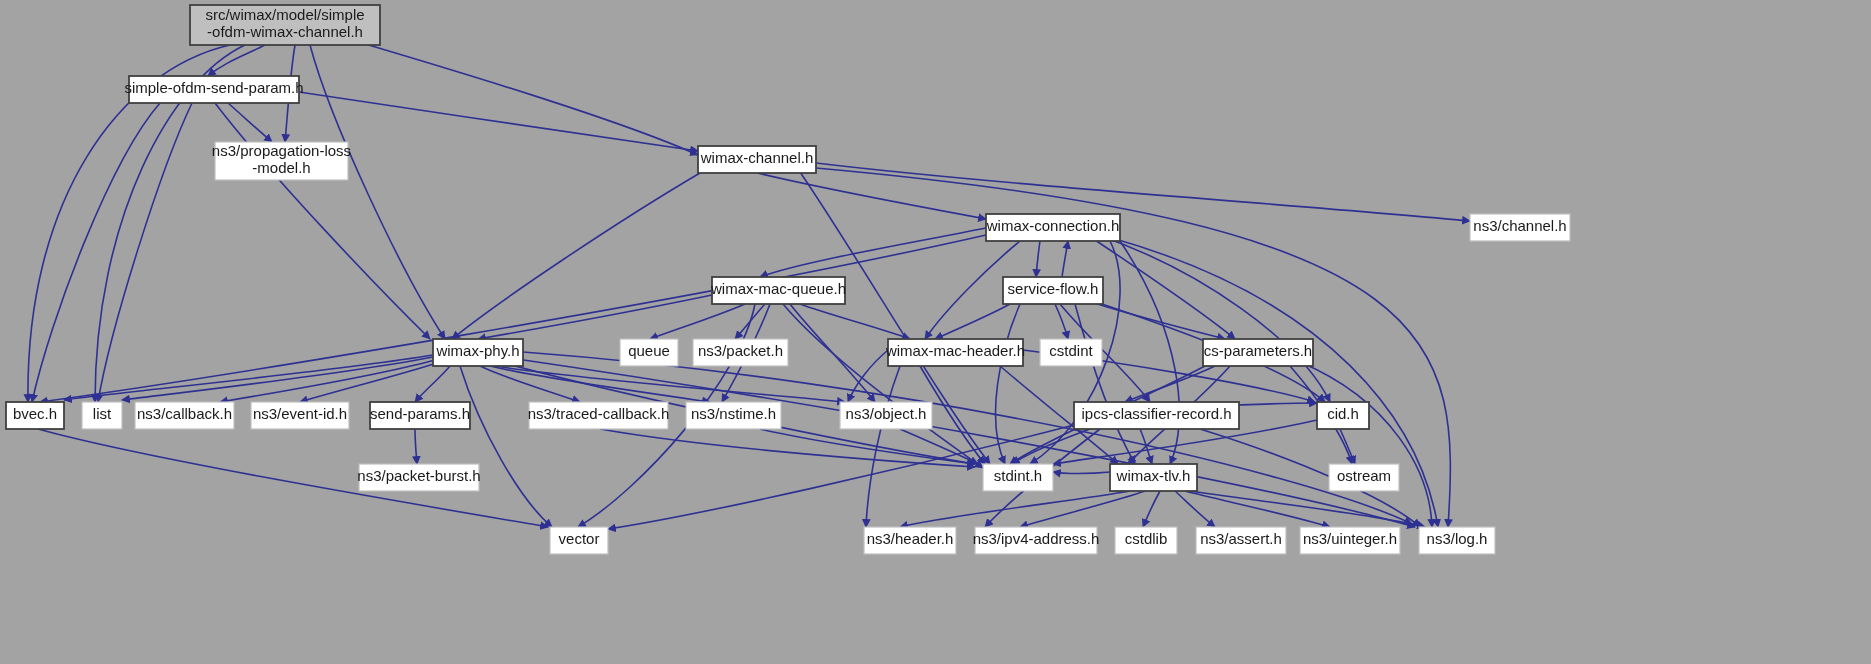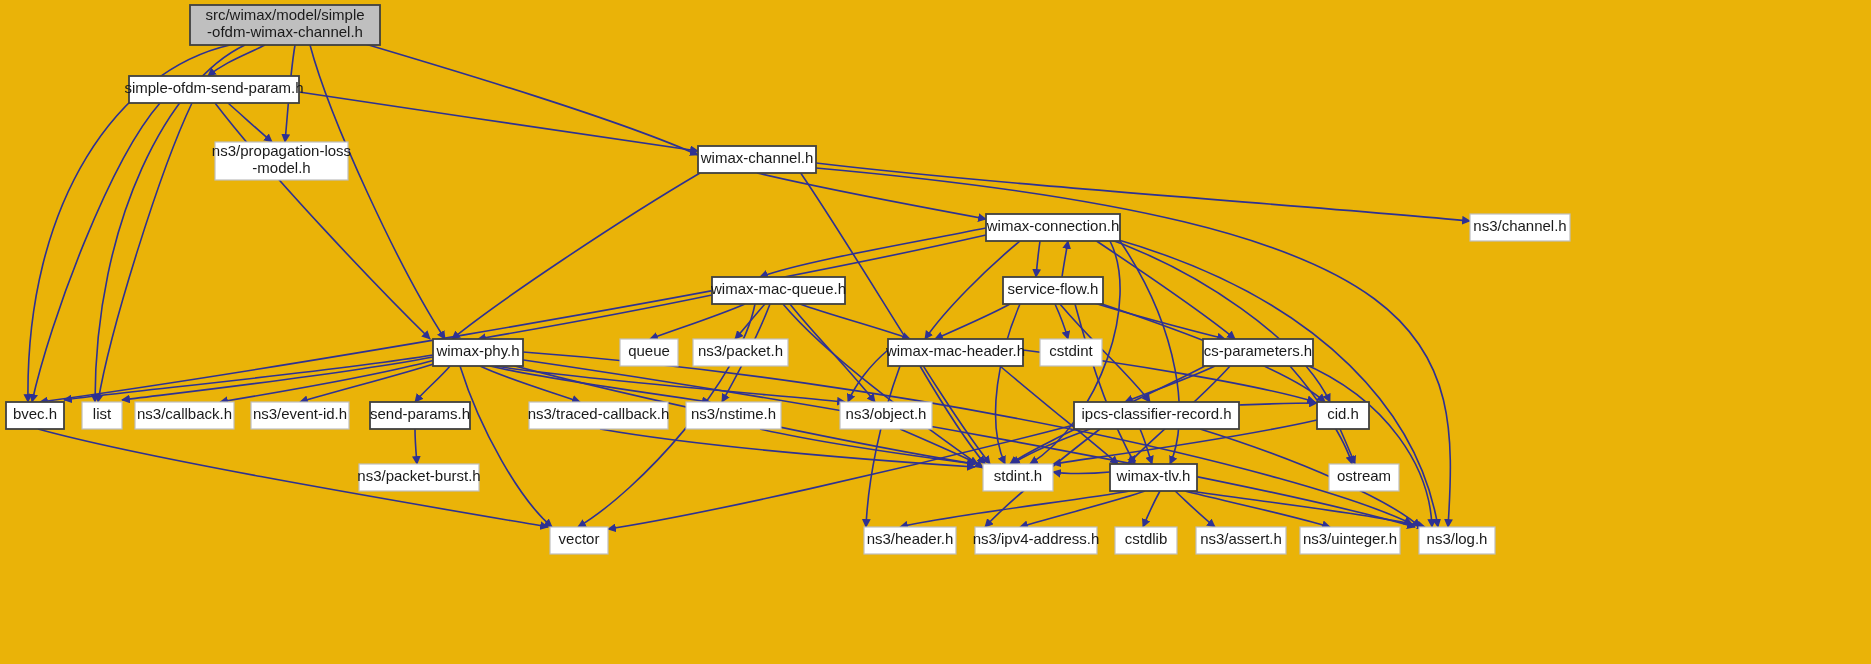--- a/index.html
+++ b/index.html
@@ -4,21 +4,21 @@
 <style>
   html, body {
     margin: 0;
     padding: 0;
     background: #ffffff;
   }
   #page {
     position: relative;
     width: 1871px;
     height: 664px;
-    background: #eab308;
+    background: #a3a3a3;
     overflow: hidden;
     font-family: "Liberation Sans", sans-serif;
   }
   svg#graph {
     position: absolute;
     left: 0;
     top: 0;
     width: 1871px;
     height: 664px;
   }

